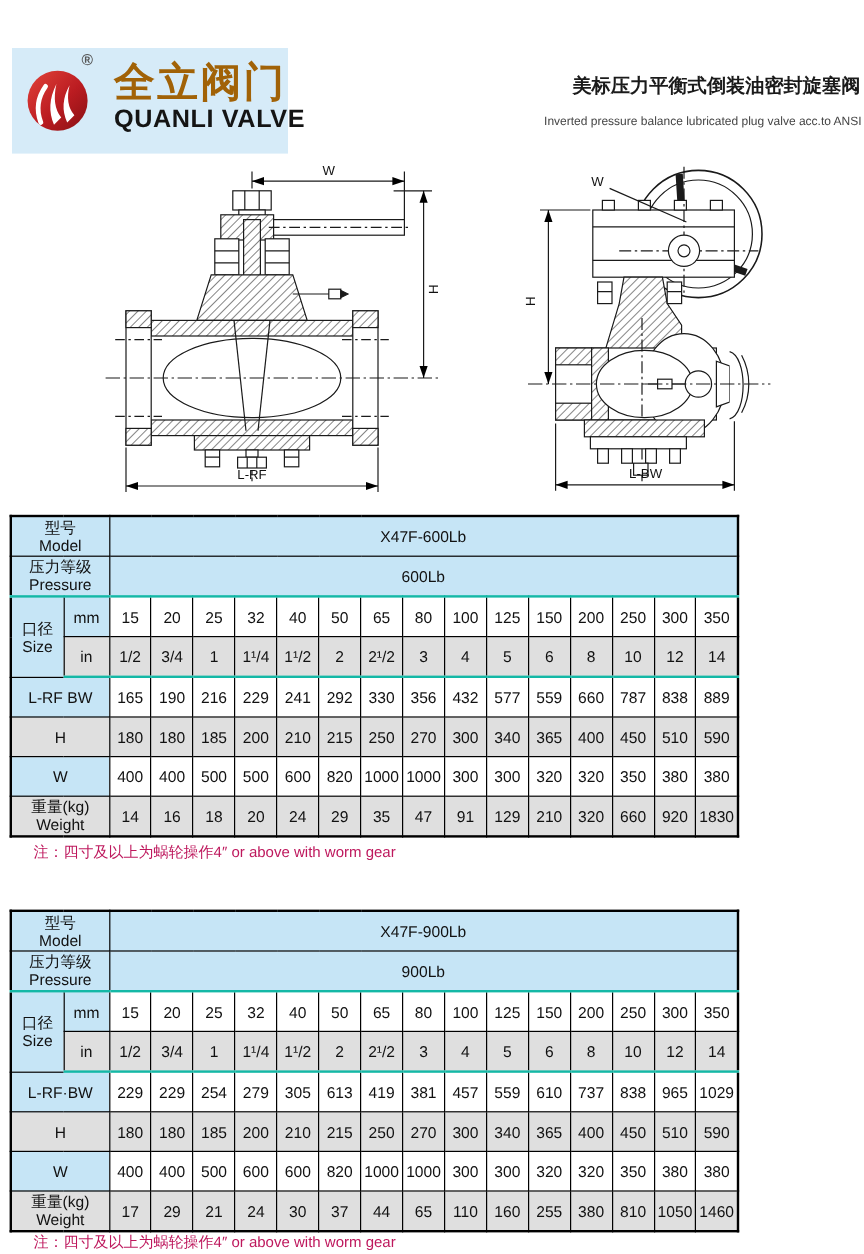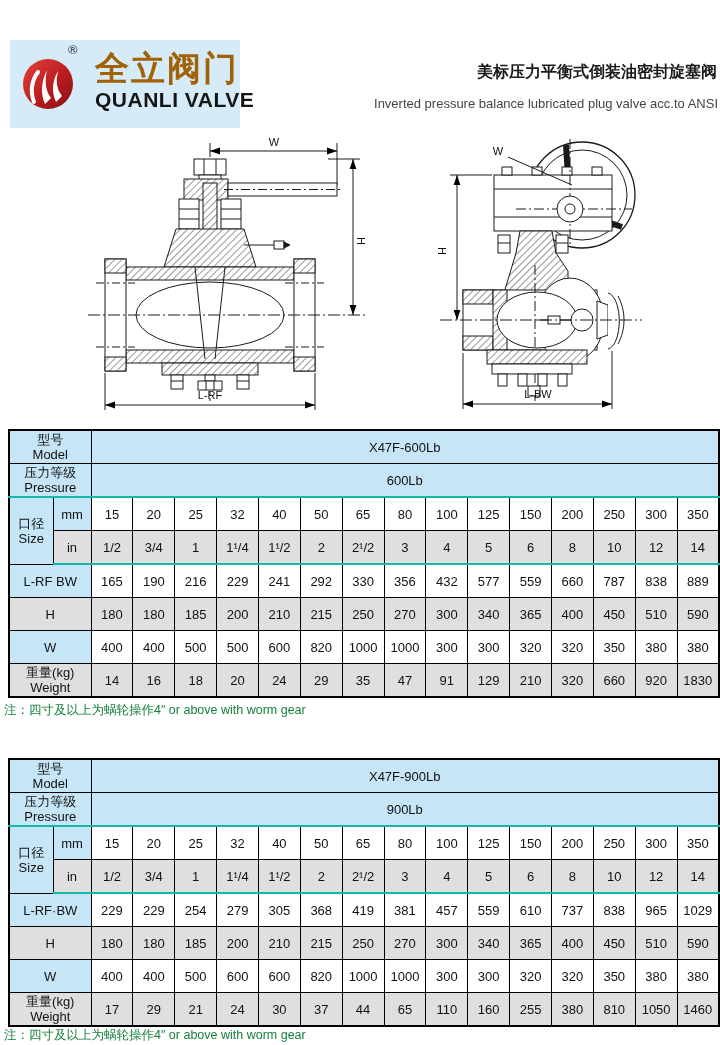--- a/index.html
+++ b/index.html
@@ -5,37 +5,37 @@
   html,body{margin:0;padding:0;background:#fff;overflow:hidden;}
   body{width:720px;height:1045px;position:relative;font-family:"Liberation Sans",sans-serif;color:#111;}
   .abs{position:absolute;}
 
   
   .logo-box{left:10px;top:40px;width:230px;height:88px;background:#d6ebf8;}
   .brand-cn{left:95px;top:46px;font-size:34px;font-weight:800;letter-spacing:2px;color:#a16207;white-space:nowrap;}
   .brand-en{left:95px;top:88px;font-size:21px;font-weight:700;letter-spacing:.5px;color:#141414;white-space:nowrap;}
   .reg-mark{left:68px;top:42px;font-size:13px;color:#555;font-weight:700;}
   .title-cn{right:3px;top:62px;font-size:16px;font-weight:700;color:#1a1a1a;white-space:nowrap;text-align:center;}
-  .title-en{right:2px;top:96px;font-size:13px;color:#444;white-space:nowrap;text-align:right;}
+  .title-en{right:2px;top:96px;font-size:10px;color:#444;white-space:nowrap;text-align:right;}
 
   
   .draw{background:#fff;}
   svg text{font-family:"Liberation Sans",sans-serif;}
 
   
-  .spec{border-collapse:collapse;table-layout:fixed;width:712px;border:2px solid #000;font-size:13px;}
+  .spec{border-collapse:collapse;table-layout:fixed;width:608px;border:2px solid #000;font-size:13px;}
   .spec td{border:1px solid #000;text-align:center;vertical-align:middle;height:32px;padding:0;background:#fff;color:#111;}
   .spec tr.gray td{background:#dfdfdf;}
   .spec td.blue{background:#c6e5f6;}
   .spec tr.sep td{border-bottom:2px solid #14b8a6;}
   .lbl2 div{line-height:15px;font-size:13px;}
   .c-a{width:44px;} .c-b{width:38px;}
   .t600{left:8px;top:429px;}
   .t900{left:8px;top:758px;}
-  .note{left:4px;font-size:12.5px;color:#15803d;white-space:nowrap;}
+  .note{left:28px;font-size:12.5px;color:#be185d;white-space:nowrap;}
   .note1{top:702px;} .note2{top:1027px;}
 </style>
 </head>
 <body>
 
 <div class="abs logo-box">
   <svg class="abs" style="left:10px;top:16px" width="56" height="56" viewBox="0 0 56 56">
     <defs>
       <linearGradient id="lgR" x1="0" y1="0" x2="1" y2="1">
         <stop offset="0" stop-color="#e2433a"></stop>
@@ -414,21 +414,21 @@
         <td>12</td>
         <td>14</td>
       </tr>
     <tr>
       <td colspan="2" class="blue">L-RF·BW</td>
     <td>229</td>
         <td>229</td>
         <td>254</td>
         <td>279</td>
         <td>305</td>
-        <td>368</td>
+        <td>613</td>
         <td>419</td>
         <td>381</td>
         <td>457</td>
         <td>559</td>
         <td>610</td>
         <td>737</td>
         <td>838</td>
         <td>965</td>
         <td>1029</td>
       </tr>

